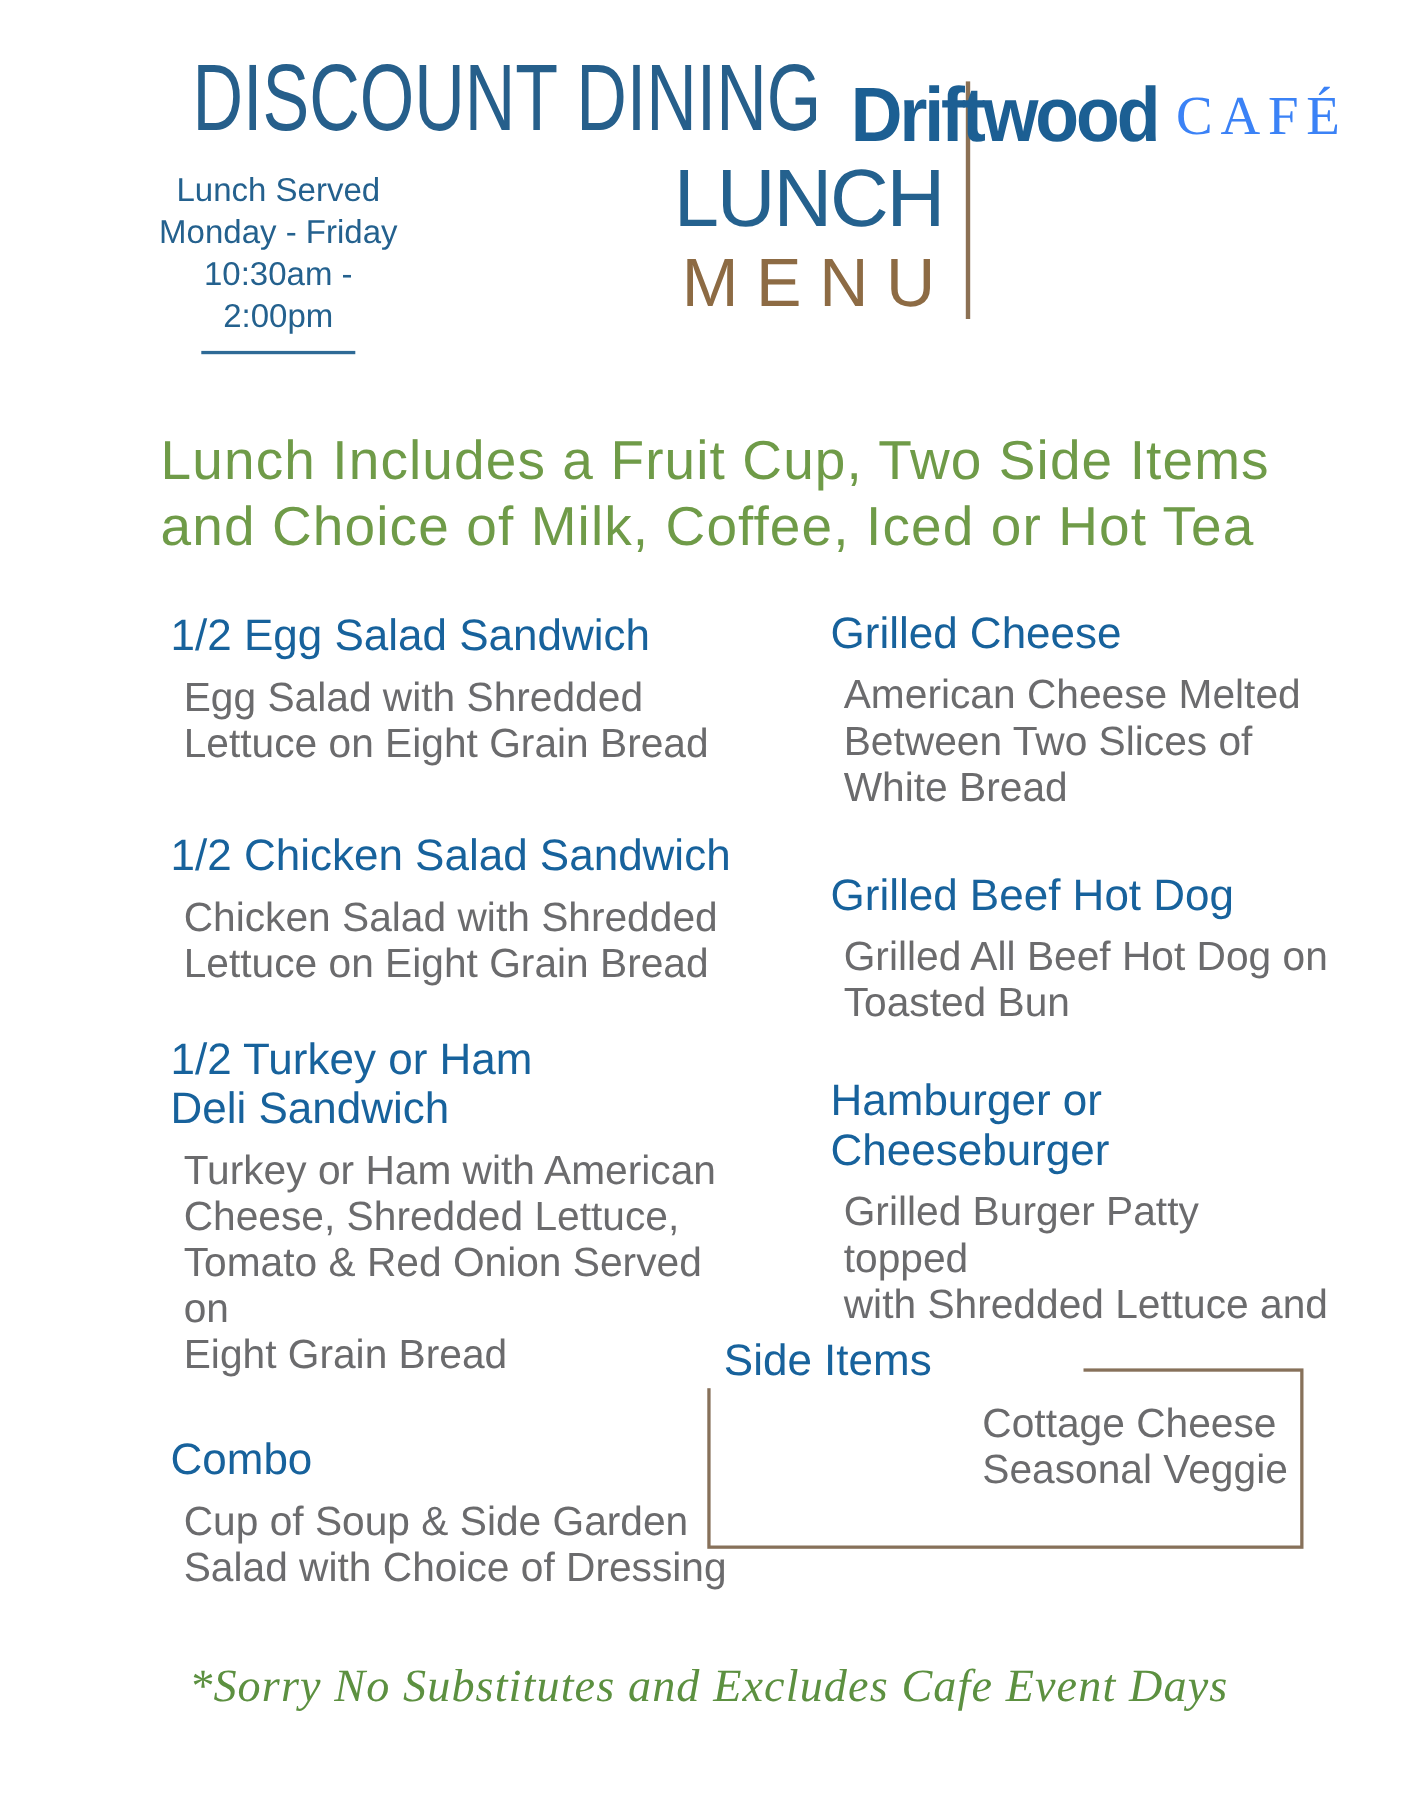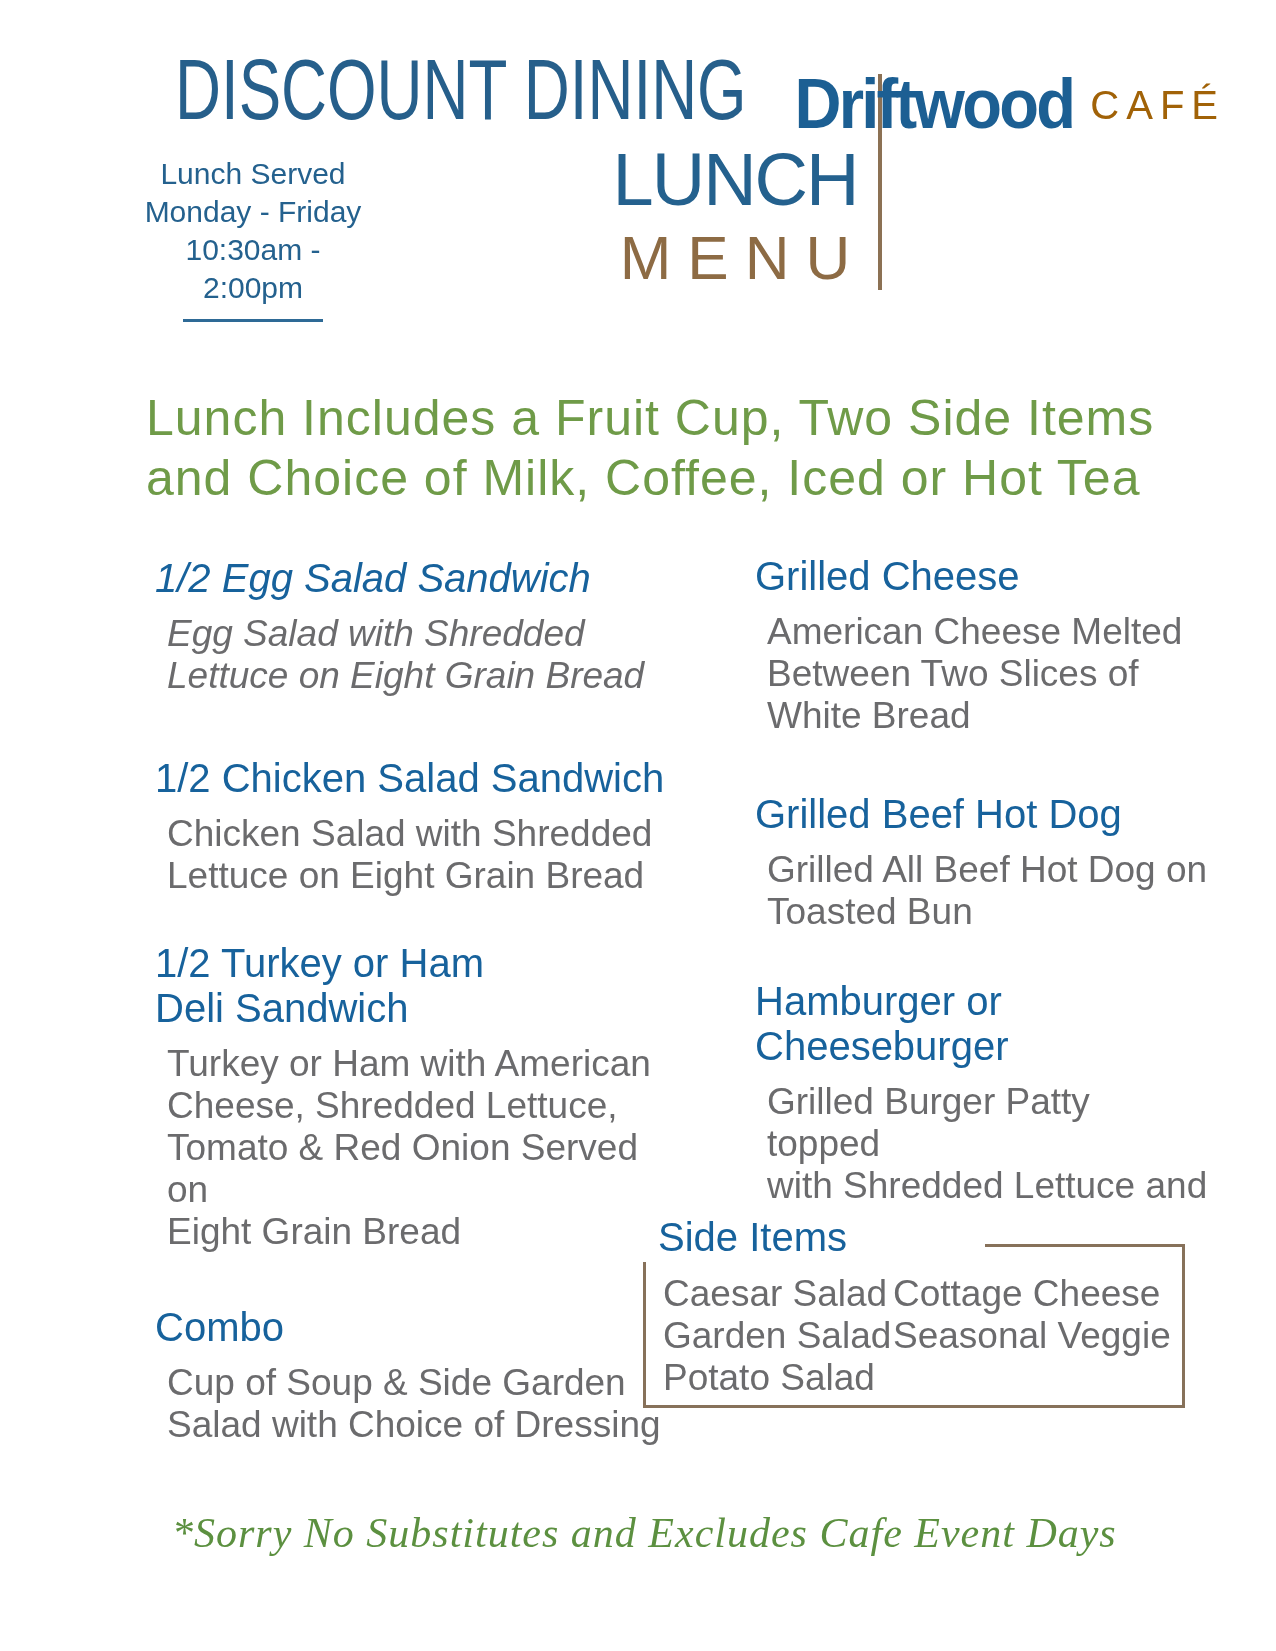--- a/index.html
+++ b/index.html
@@ -39,42 +39,42 @@
     position:absolute; left:900px; top:44px; width:325px;
     display:flex; flex-direction:row; align-items:center;justify-content:flex-end;
   }
   .logo svg { display:block; }
   .brand-name {
     font-size:70px; font-weight:700; color:#1c5f93; letter-spacing:-3px;
     line-height:64px; margin-top:2px; white-space:nowrap;
     transform:scaleX(0.93); transform-origin:center top;
   }
   .brand-type {
-    font-family:Liberation Sans, sans-serif; font-size:40px; color:#a16207;
+    font-family:Liberation Serif, serif; font-size:50px; color:#3b82f6;
     letter-spacing:7px; line-height:52px; margin-top:4px; padding-left:7px;
   }
   
   .intro {
     position:absolute; left:146px; top:388px; color:#6f9b48;
     font-size:50px; line-height:60px; letter-spacing:1px; font-weight:400;
   }
   
   .col { position:absolute; }
   .col-left  { left:155px; top:556px; width:520px; }
   .col-right { left:755px; top:554px; width:470px; }
   .item { margin:0; padding:0; }
   .item-title {
     margin:0; font-size:40px; font-weight:400; color:#17629c;
     line-height:45px; white-space:pre-line;
   }
   .item-desc {
     margin:12px; font-size:37px; color:#6b6b6d; line-height:42px;
     white-space:pre-line;
   }
-  .col-left  .item:nth-of-type(1) { margin-bottom:59px;font-style:italic; }
+  .col-left  .item:nth-of-type(1) { margin-bottom:59px; }
   .col-left  .item:nth-of-type(2) { margin-bottom:44px; }
   .col-left  .item:nth-of-type(3) { margin-bottom:52px; }
   .col-right .item:nth-of-type(1) { margin-bottom:55px; }
   .col-right .item:nth-of-type(2) { margin-bottom:46px; }
   
   .side-box {
     position:absolute; left:643px; top:1244px; width:536px; height:158px;
     border:3px solid #87715a; background:#fff;
   }
   .side-title {
@@ -191,25 +191,20 @@
       <h3 class="item-title">Hamburger or
 Cheeseburger</h3>
       <p class="item-desc">Grilled Burger Patty topped
 with Shredded Lettuce and Red
 Onion Served on a Toasted Bun</p>
     </article>
   </section>
 
   <div class="side-title">Side Items</div>
   <div class="side-box">
-    <ul class="side-list side-col1">
-      <li>Caesar Salad</li>
-      <li>Garden Salad</li>
-      <li>Potato Salad</li>
-    </ul>
     <ul class="side-list side-col2">
       <li>Cottage Cheese</li>
       <li>Seasonal Veggie</li>
     </ul>
   </div>
 
   <div class="footnote">*Sorry No Substitutes and Excludes Cafe Event Days</div>
 
 </div>
 

